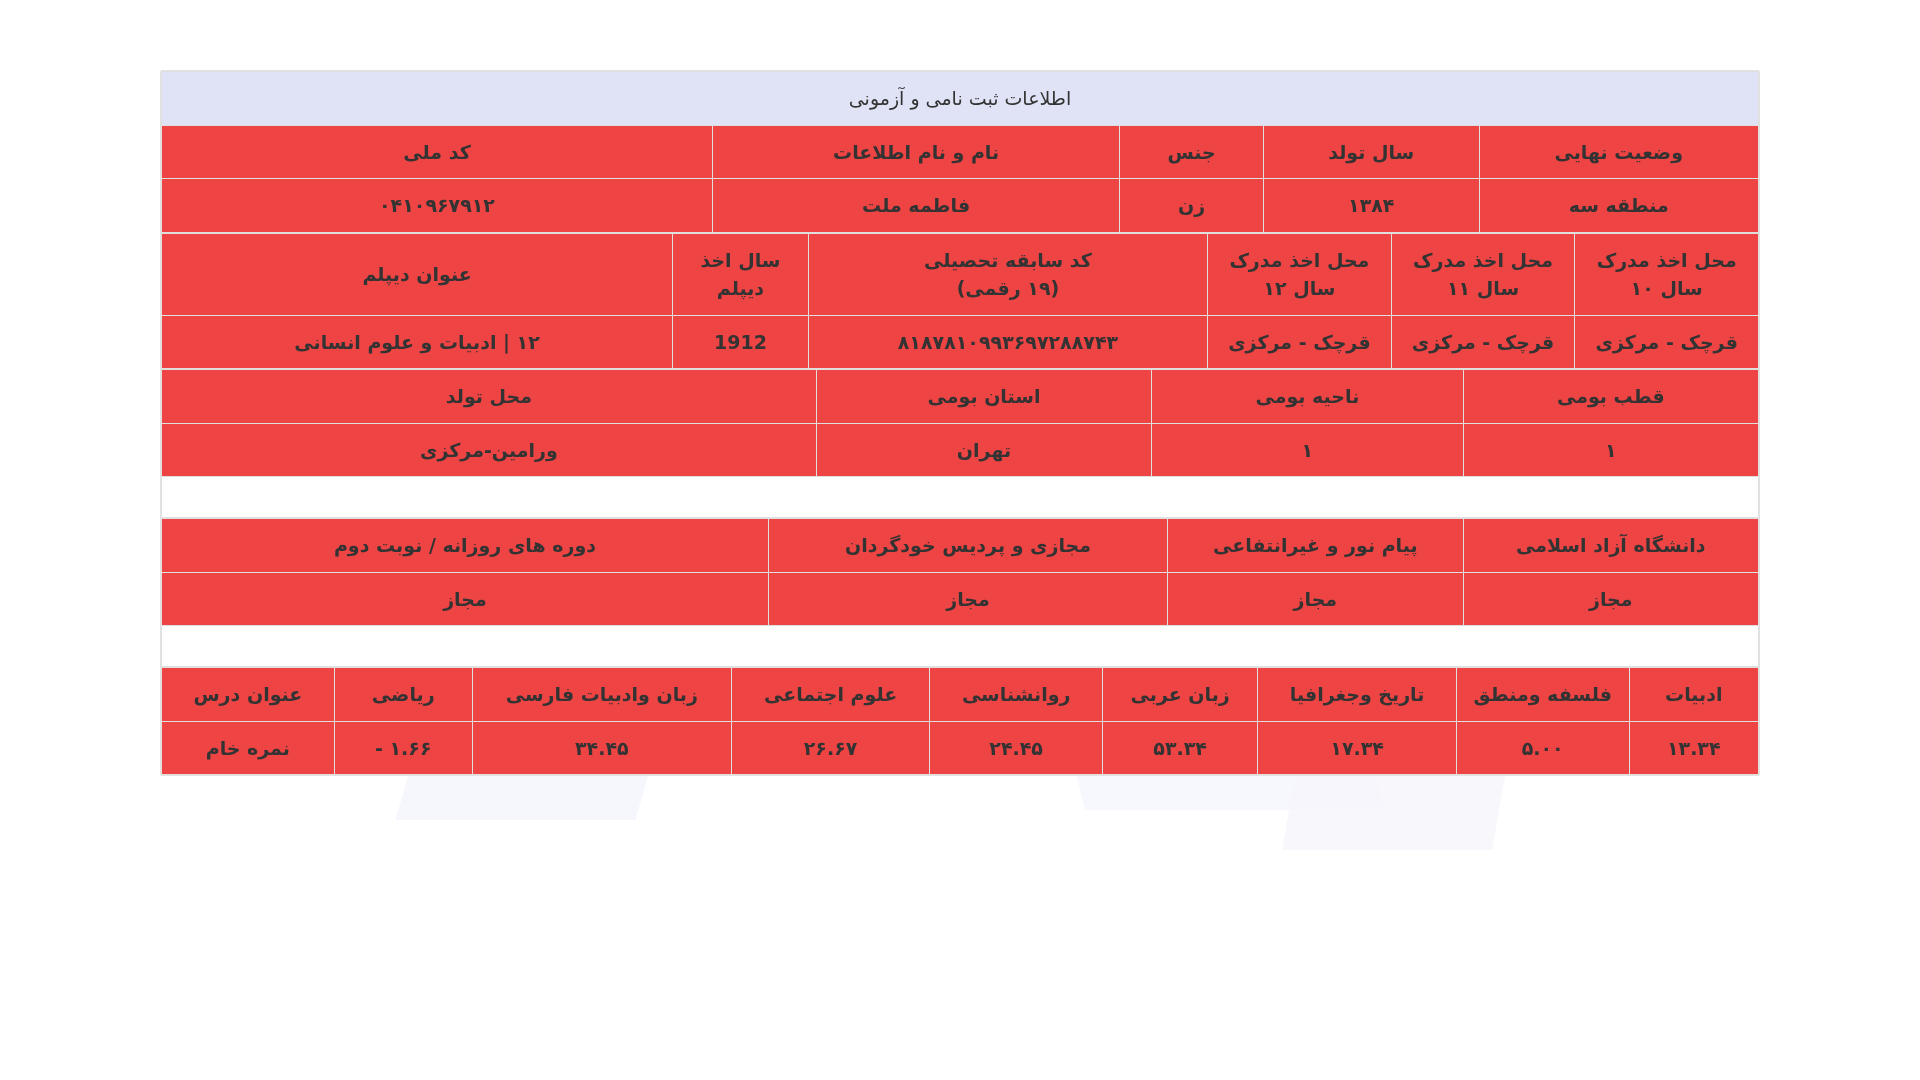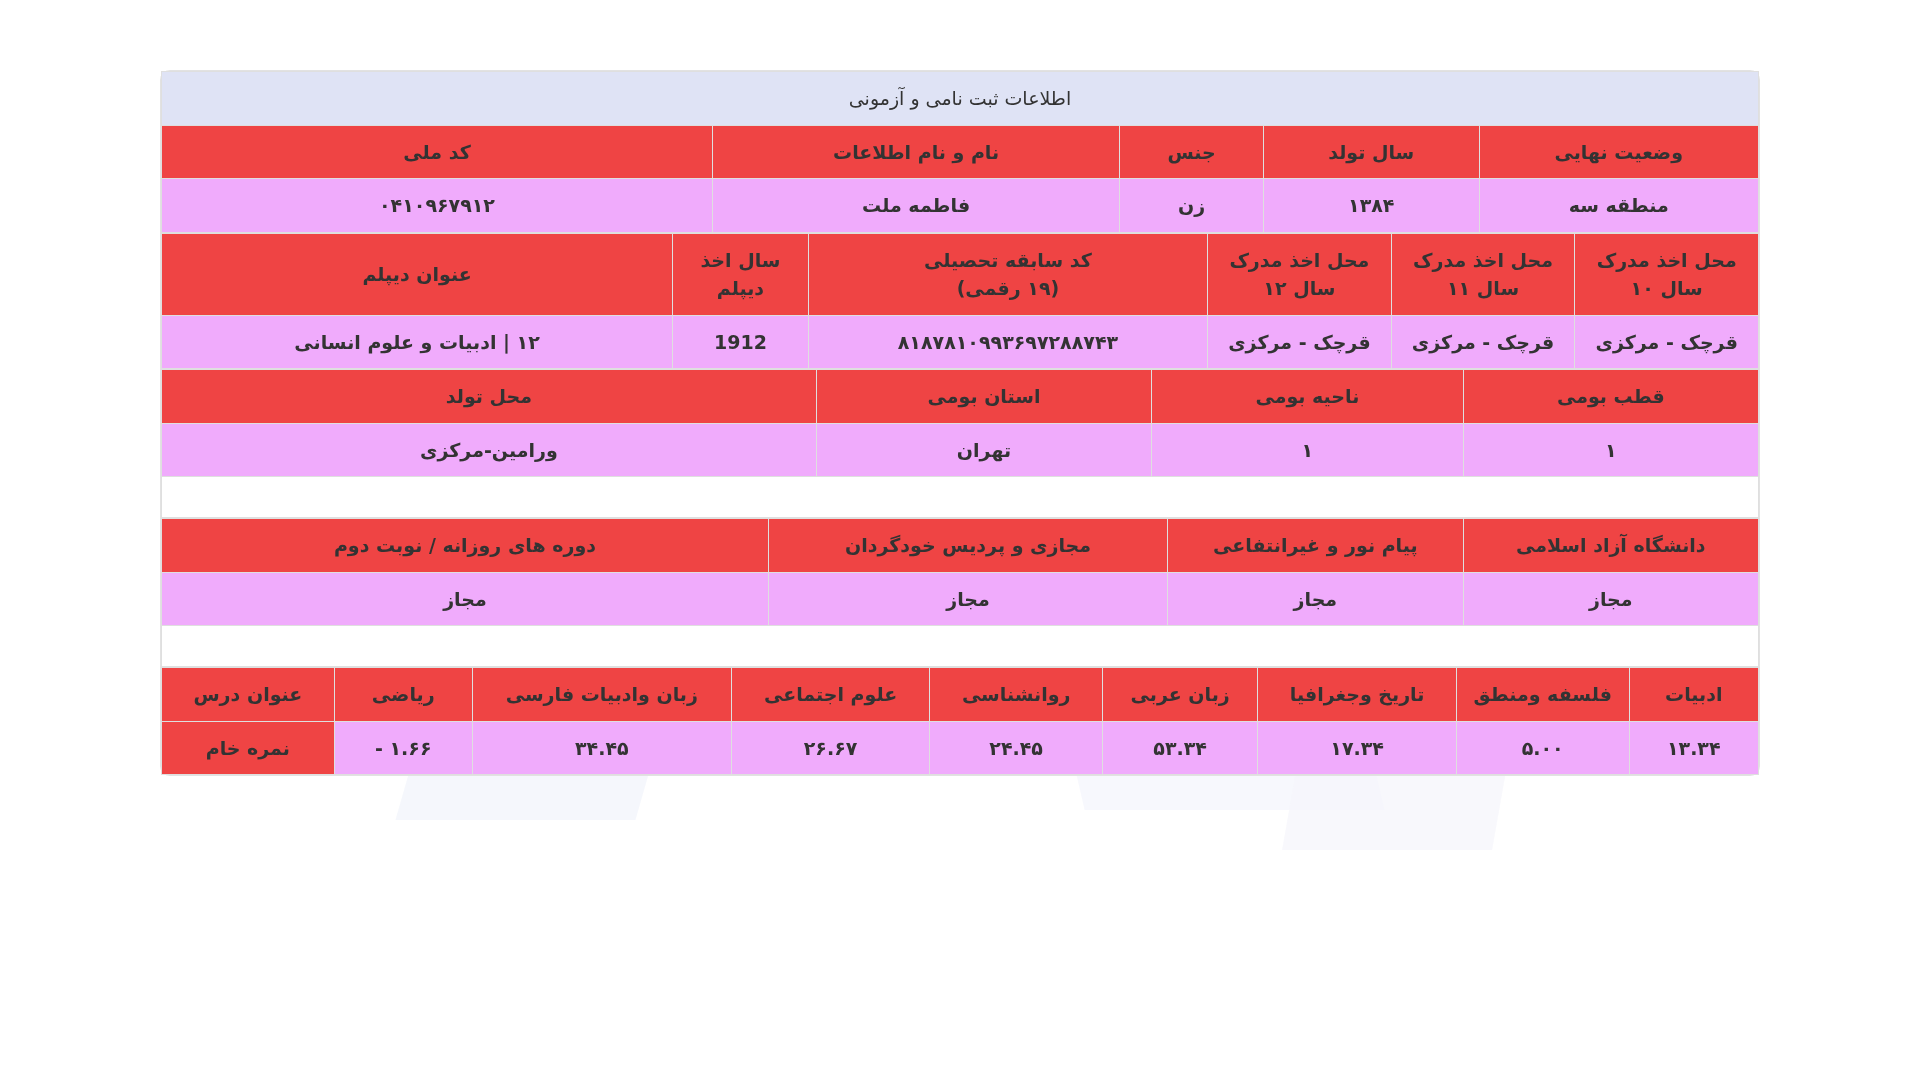--- a/index.html
+++ b/index.html
@@ -30,21 +30,21 @@
   .wm2 { left: 1020px; top: 250px; width: 300px; height: 560px; transform: skewX(13deg); background:#f4f6fc; }
   .wm3 { left: 1320px; top: 420px; width: 210px; height: 430px; transform: skewX(-10deg); background:#f5f6fb; }
 
   .sheet {
     position: absolute;
     left: 160px;
     top: 70px;
     width: 1600px;
     background: #ffffff;
     border: 1px solid #e2e2e2;
-    border-radius: 10px;
+    border-radius: 2px;
     padding: 0;
     box-sizing: border-box;
   }
 
   table.grid {
     width: 100%;
     border-collapse: collapse;
     table-layout: fixed;
   }
 
@@ -58,21 +58,21 @@
     line-height: 1.5;
   }
 
   td.head {
     background: #ef4444;
     font-weight: bold;
     color: #2b2b2b;
   }
 
   td.val {
-    background: #f0abfc;
+    background: #ef4444;
     font-weight: bold;
     color: #333333;
   }
 
   td.section {
     background: #dfe3f5;
     color: #5f6ba8;
     font-weight: normal;
     font-size: 21px;
     padding: 22px 10px;

